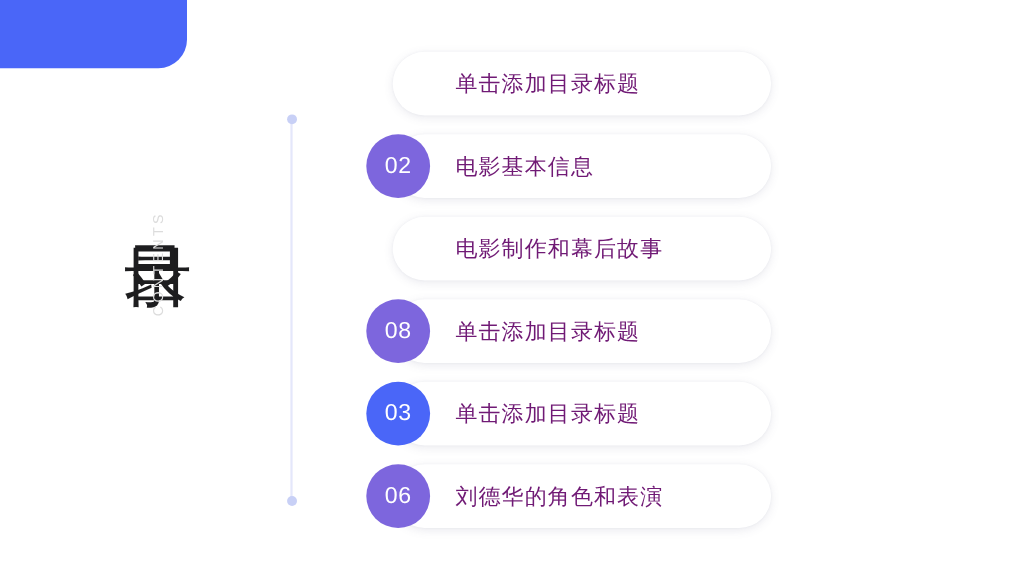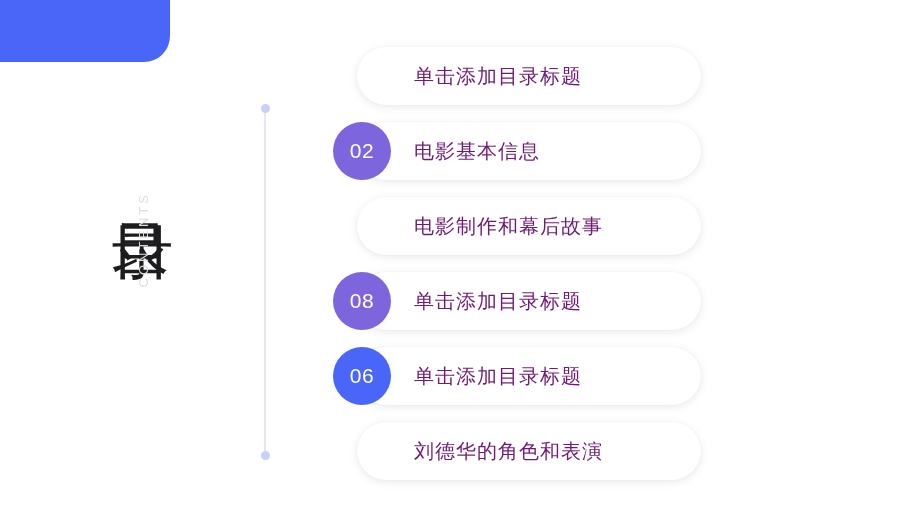--- a/index.html
+++ b/index.html
@@ -170,23 +170,24 @@
       <div class="card">
         <div class="card-label">单击添加目录标题</div>
       </div>
       <div class="badge purple">08</div>
     </div>
 
     <div class="toc-row">
       <div class="card">
         <div class="card-label">单击添加目录标题</div>
       </div>
-      <div class="badge blue">06</div>
+      <div class="badge blue">03</div>
     </div>
 
     <div class="toc-row">
       <div class="card">
         <div class="card-label">刘德华的角色和表演</div>
       </div>
+      <div class="badge purple">06</div>
     </div>
 
   </div>
 </div>
 
 </body></html>

